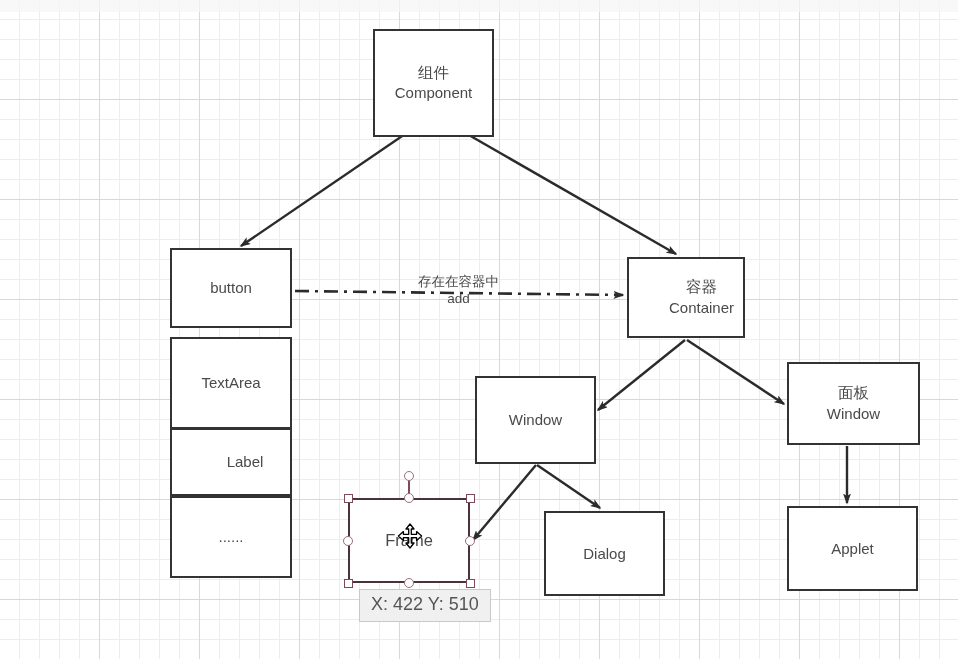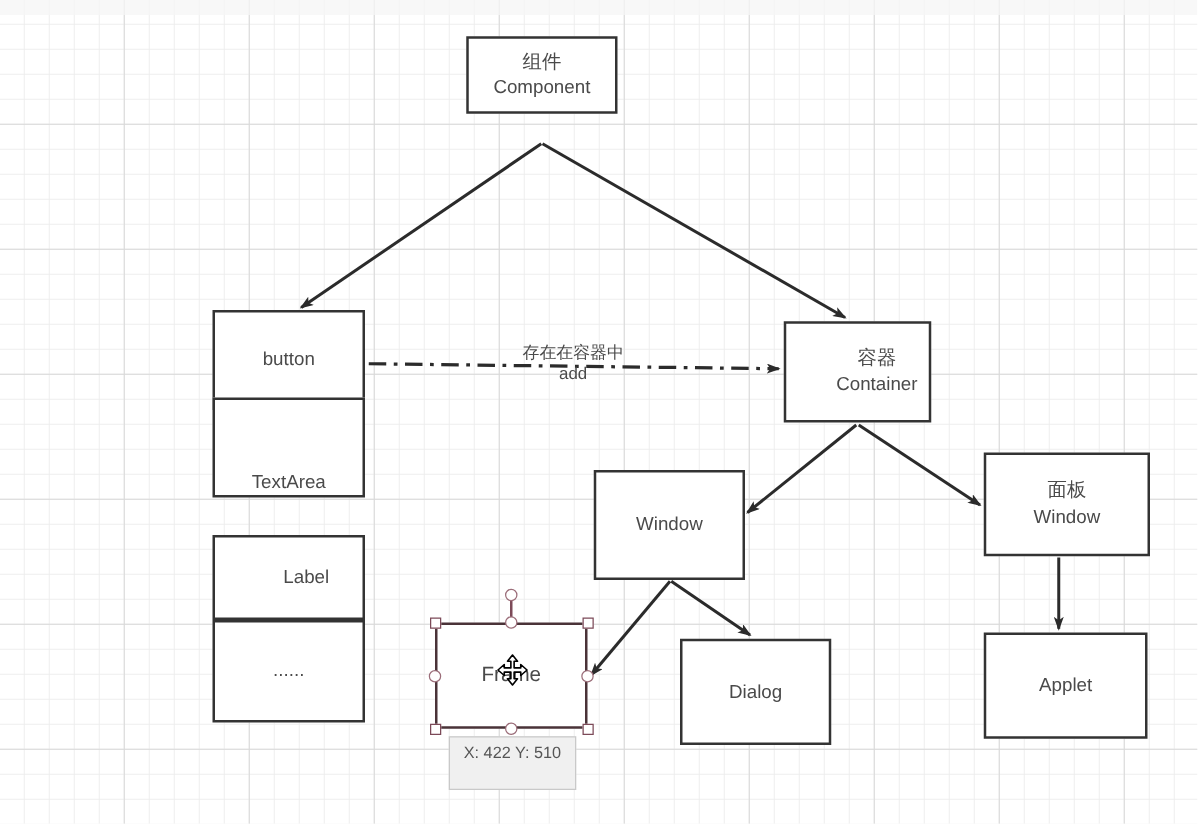--- a/index.html
+++ b/index.html
@@ -94,23 +94,23 @@
     position: absolute;
     width: 1.6px;
     background: #7c4a58;
   }
   .coord-tip {
     position: absolute;
     box-sizing: border-box;
     background: #f0f0f0;
     border: 1px solid #c9c9c9;
     color: #555555;
-    font-size: 13px;
-    font-family: "Liberation Sans", sans-serif;
-    padding: 4px 11px 22px 11px;
+    font-size: 18px;
+    font-family: "Liberation Sans", sans-serif;
+    padding: 4px 11px 6px 11px;
     white-space: nowrap;
   }
   .move-cursor {
     position: absolute;
     width: 26px; height: 26px;
     pointer-events: none;
   }
 </style>
 </head>
 <body>
@@ -131,28 +131,28 @@
         <path d="M 295 291 L 623 295" fill="none" stroke="#2b2b2b" stroke-width="2.6" stroke-dasharray="14 6 3 6" stroke-linecap="butt" marker-end="url(#arrowhead)"></path>
         <path d="M 685 340 L 598 410" fill="none" stroke="#2b2b2b" stroke-width="2.4" marker-end="url(#arrowhead)"></path>
         <path d="M 687 340 L 784 404" fill="none" stroke="#2b2b2b" stroke-width="2.4" marker-end="url(#arrowhead)"></path>
         <path d="M 536 465 L 473 540" fill="none" stroke="#2b2b2b" stroke-width="2.4" marker-end="url(#arrowhead)"></path>
         <path d="M 537 465 L 600 508" fill="none" stroke="#2b2b2b" stroke-width="2.4" marker-end="url(#arrowhead)"></path>
         <path d="M 847 446 L 847 503" fill="none" stroke="#2b2b2b" stroke-width="2.4" marker-end="url(#arrowhead)"></path>
       </g>
   </svg>
 
   <div id="node-layer">
-      <div class="node" style="left: 373px; top: 29px; width: 121px; height: 62px;">
+      <div class="node" style="left: 373px; top: 29px; width: 121px; height: 108px;">
         <span class="cn">组件</span>
         <span class="en">Component</span>
       </div>
       <div class="node" style="left: 170px; top: 248px; width: 122px; height: 80px;">
         <span class="en">button</span>
       </div>
-      <div class="node" style="left: 170px; top: 318px; width: 122px; height: 80px; justify-content: flex-end;">
+      <div class="node" style="left: 170px; top: 337px; width: 122px; height: 92px;">
         <span class="en">TextArea</span>
       </div>
       <div class="node" style="left: 170px; top: 428px; width: 122px; height: 68px; padding-left: 28px;">
         <span class="en">Label</span>
       </div>
       <div class="node" style="left: 170px; top: 496px; width: 122px; height: 82px;">
         <span class="en">......</span>
       </div>
       <div class="node" style="left: 627px; top: 257px; width: 118px; height: 81px; padding-left: 31px;">
         <span class="cn">容器</span>

